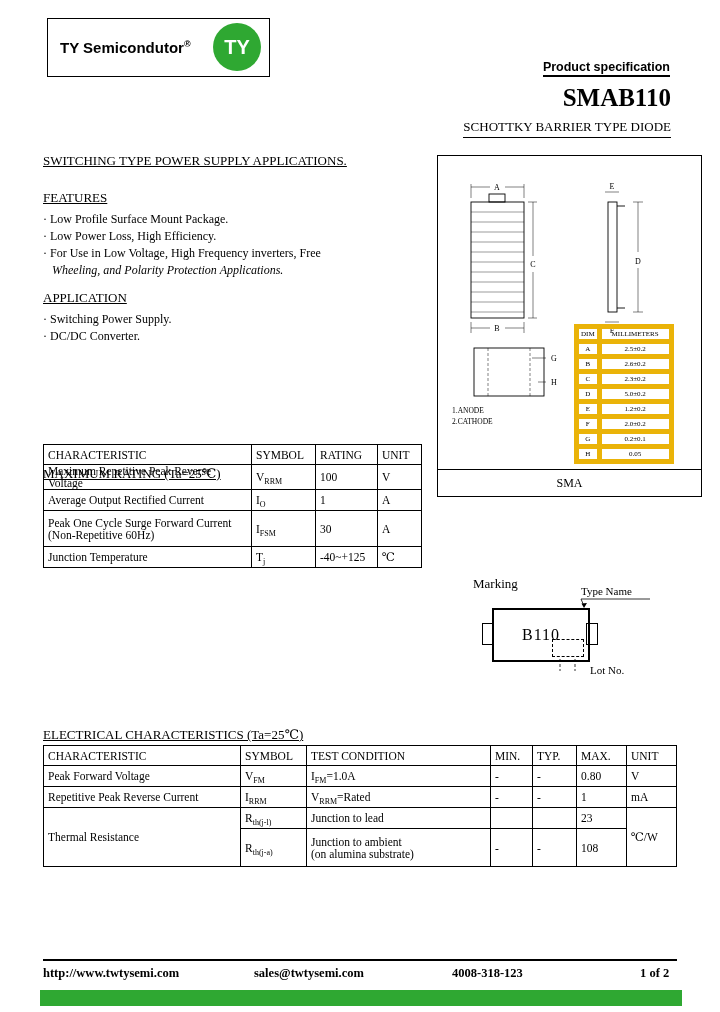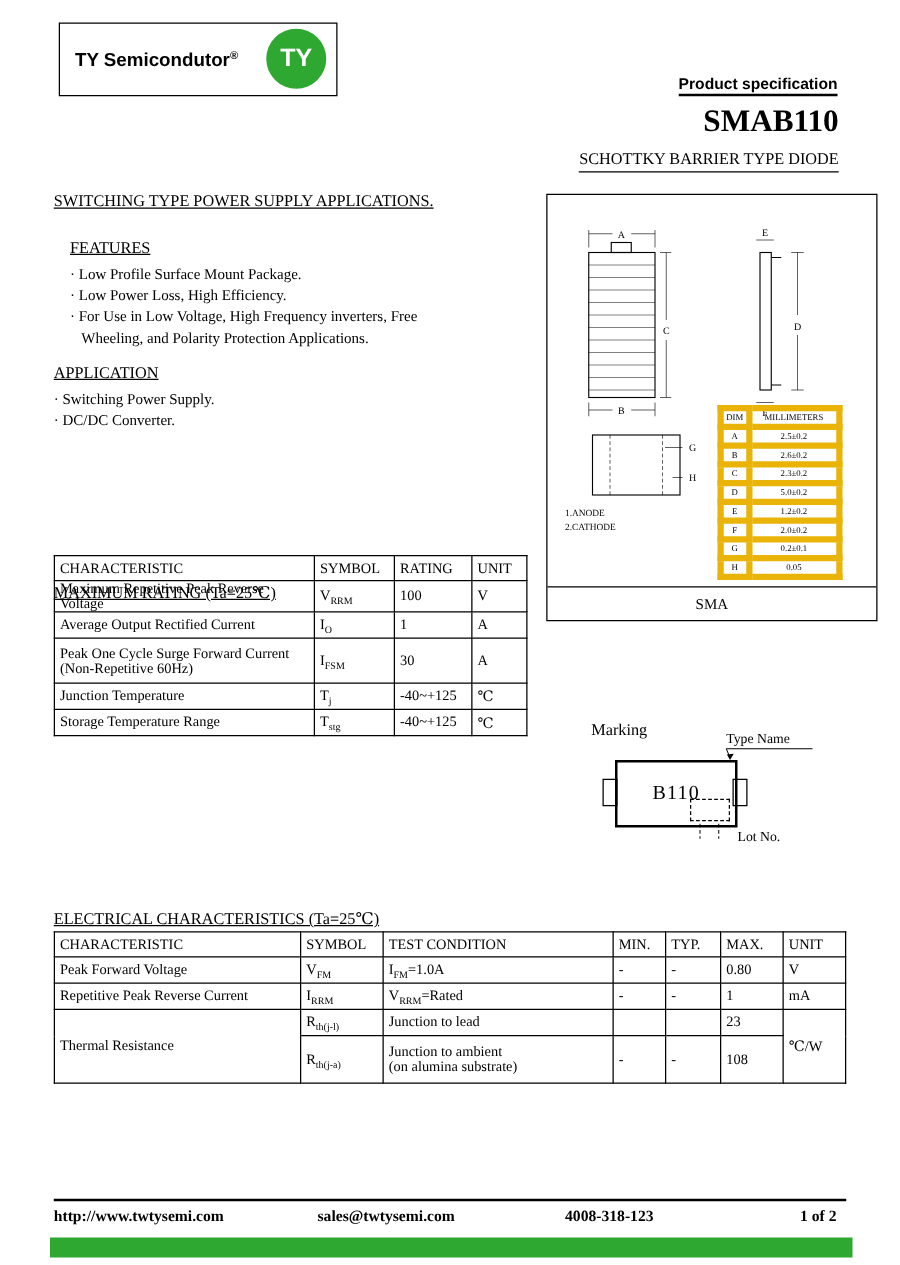--- a/index.html
+++ b/index.html
@@ -15,24 +15,24 @@
   .logo-circle{position:absolute;right:8px;top:4px;width:48px;height:48px;border-radius:50%;
                background:var(--brand_green,#2fa832);display:flex;align-items:center;justify-content:center;}
   .logo-circle span{color:#fff;font-weight:bold;font-size:20px;}
 
   .spec-label{top:60px;right:50px;font-weight:bold;font-size:12.5px;border-bottom:2px solid #000;padding-bottom:1px;}
   .part-number{top:84px;right:49px;font-weight:bold;font-size:25px;}
   .subtitle{top:119px;right:49px;font-size:13px;border-bottom:1px solid #000;padding-bottom:2px;}
   .intro{top:153px;left:43px;font-size:13px;text-decoration:underline;}
 
   .sec-title{font-size:13px;text-decoration:underline;margin-bottom:5px;}
-  .features{top:190px;left:56px;}
+  .features{top:190px;left:43px;}
   .application{top:290px;left:43px;}
   .item{font-size:12px;line-height:17px;}
-  .item.cont{padding-left:9px;}
+  .item.cont{padding-left:9px;font-style:italic;}
 
   table{border-collapse:collapse;table-layout:fixed;}
   .data-table td,.data-table th{border:1px solid #000;font-size:11.5px;font-weight:normal;
        padding:0 4px;text-align:left;vertical-align:middle;}
   .data-table td.left{text-align:left;}
   sub{font-size:8px;line-height:0;}
 
   .mr-title{top:426px;left:43px;font-size:13px;text-decoration:underline;margin-top:40px;}
   .mr-table{top:444px;left:43px;}
   .ec-title{top:727px;left:43px;font-size:13px;text-decoration:underline;}
@@ -136,26 +136,20 @@
       <div>Peak One Cycle Surge Forward Current</div>
       <div>(Non-Repetitive 60Hz)</div>
     </td>
     <td><span>I</span><sub>FSM</sub></td>
     <td>30</td>
     <td>A</td>
   </tr>
   <tr style="height:21px">
     <td class="left">Junction Temperature</td>
     <td><span>T</span><sub>j</sub></td>
-    <td>-40~+125</td>
-    <td>℃</td>
-  </tr>
-  <tr style="height:21px">
-    <td class="left">Storage Temperature Range</td>
-    <td><span>T</span><sub>stg</sub></td>
     <td>-40~+125</td>
     <td>℃</td>
   </tr>
 </tbody>
   </table>
 
 <div class="abs pkg-box">
   <svg class="abs pkg-svg" width="261" height="312" viewBox="0 0 261 312">
     <g stroke="#000" fill="none" stroke-width="0.9">
       <rect x="33" y="46" width="53" height="116"></rect>

